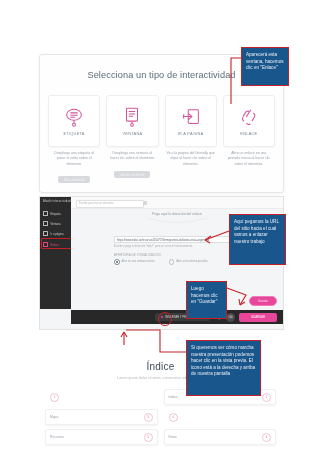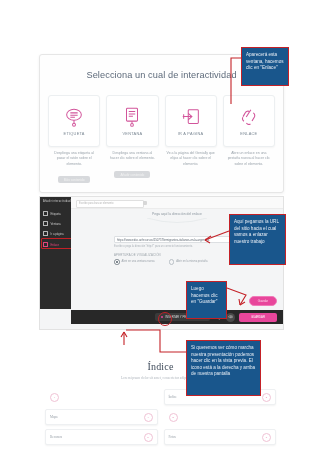--- a/index.html
+++ b/index.html
@@ -142,21 +142,21 @@
     display:flex;align-items:center;gap:2px;
   }
   .preview-ring{
     position:absolute;left:118px;bottom:3.5px;width:12px;height:12px;
     border:1.2px solid #c42127;border-radius:50%;
   }
 
   
   .shot3{
     position:absolute;left:39px;top:343px;width:243px;height:109px;
-    background:#fff;overflow:hidden;font-family:Liberation Serif, serif;
+    background:#fff;overflow:hidden;
   }
   .idx-title{
     position:absolute;left:0;right:0;top:18px;text-align:center;
     font-size:10px;color:#3e4a5a;font-weight:400;letter-spacing:.2px;
   }
   .idx-sub{
     position:absolute;left:0;right:0;top:33px;text-align:center;
     font-size:3.6px;color:#b2b8bf;
   }
   .idx-grid{
@@ -188,21 +188,21 @@
   .co4{left:186px;top:340px;width:75px;height:56px;}
 
   .ann-svg{position:absolute;inset:0;width:320px;height:452px;pointer-events:none;z-index:25;}
 </style>
 </head>
 <body>
 
 <div class="page">
 
   <div class="shot1">
-    <div class="shot1-title">Selecciona un cual de interactividad</div>
+    <div class="shot1-title">Selecciona un tipo de interactividad</div>
 
     <div class="cards">
 
       <div class="card">
         <svg class="ic" viewBox="0 0 24 24" fill="none" stroke="#d2559b" stroke-width="1.1">
           <ellipse cx="12" cy="9.5" rx="8" ry="6"></ellipse>
           <line x1="8" y1="7.5" x2="16" y2="7.5"></line>
           <line x1="8" y1="10" x2="16" y2="10"></line>
           <line x1="8" y1="12.2" x2="13" y2="12.2"></line>
           <path d="M12 15.5 L12 19"></path>

